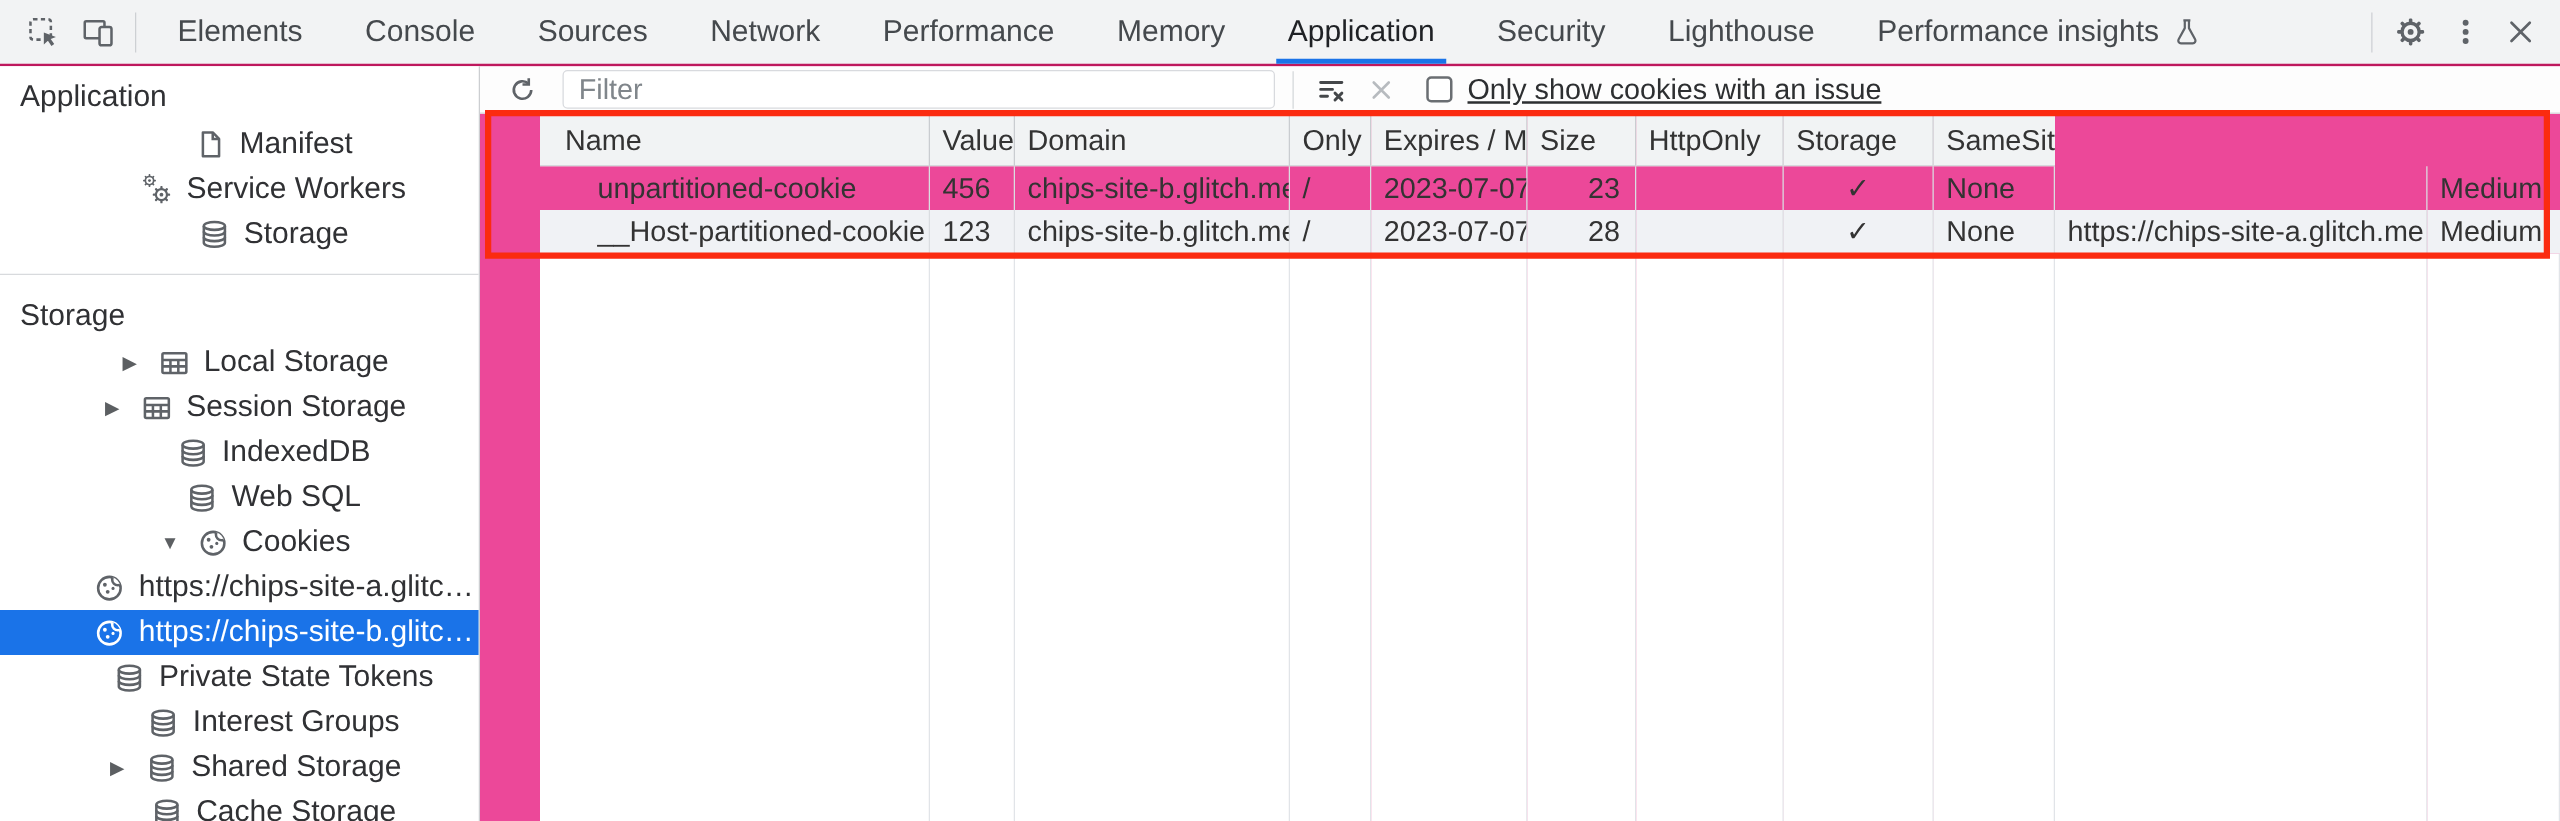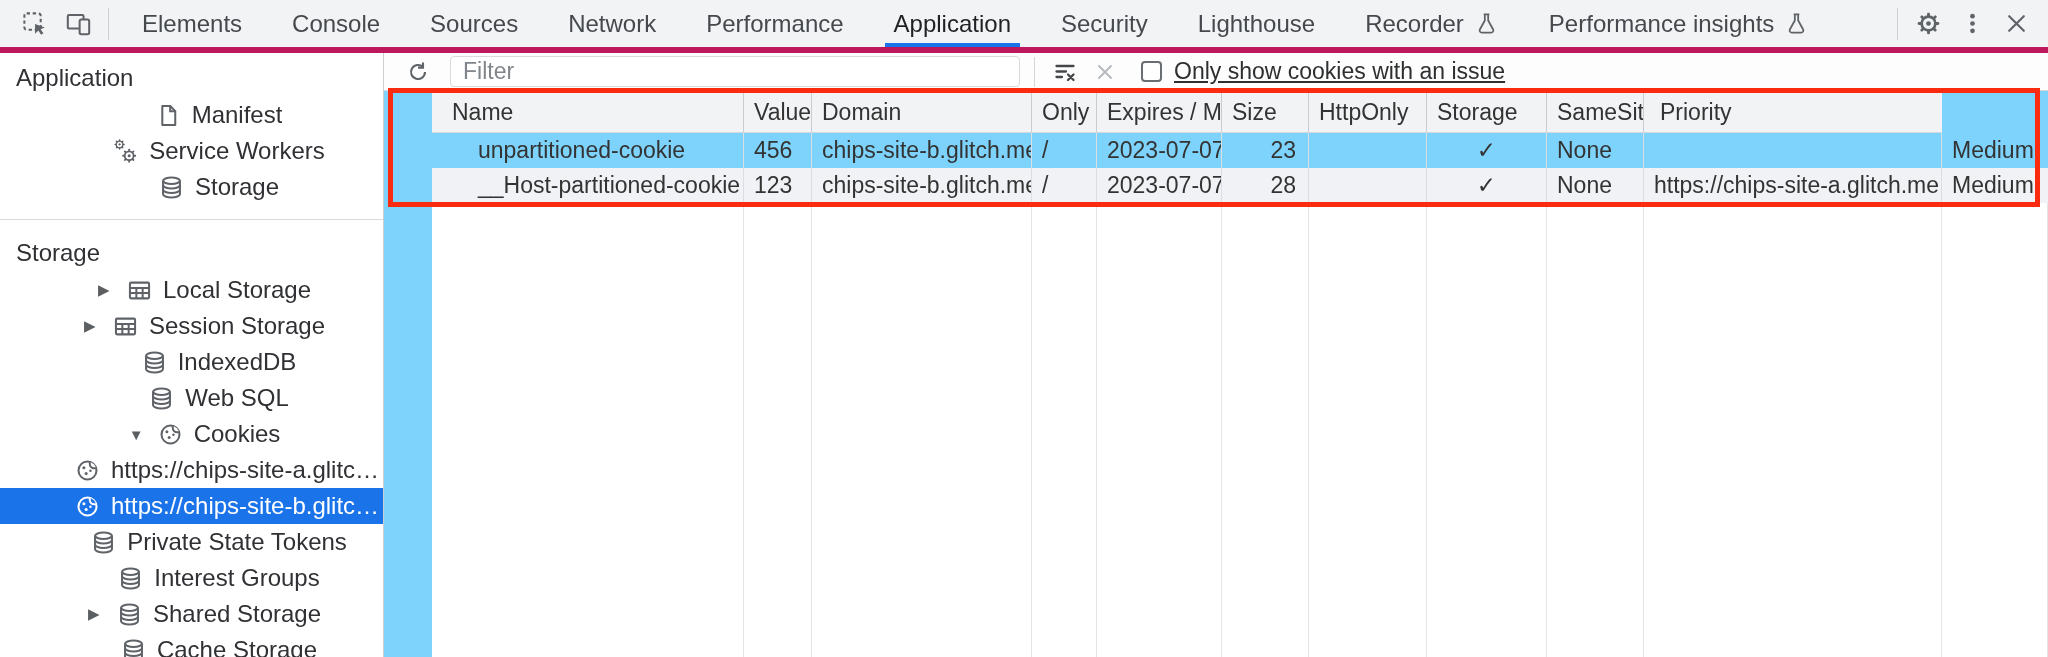--- a/index.html
+++ b/index.html
@@ -1,21 +1,21 @@
 <!DOCTYPE html>
 <html style="--accent-blue: #1a73e8; --selection-bg: #1a73e8; --annotation-red: #fb2b10;"><head>
 <meta charset="utf-8">
 <style>
   * { margin:0; padding:0; box-sizing:border-box; }
   html,body { width:2048px; height:657px; overflow:hidden; background:#fff;
     font-family:"Liberation Sans", sans-serif; }
   .devtools { width:2048px; height:657px; display:flex; flex-direction:column; position:relative; }
 
   
-  .tabbar { height:53px; background:#f2f3f4; border-bottom:6px solid #be185d;
+  .tabbar { height:53px; background:#f2f3f4; border-bottom:2px solid #be185d;
     display:flex; align-items:center; flex:0 0 auto; --device-bg:#f2f3f4; }
   .ibtn { width:44px; height:44px; display:flex; align-items:center; justify-content:center;
     color:#5f6368; background:none; border:none; cursor:pointer; }
   .ibtn:first-child { margin-left:12px; }
   .ic26 { width:27px; height:27px; }
   .ic24 { width:24px; height:24px; }
   .vsep { width:1px; height:32px; background:#cdd0d3; margin:0 8px; }
   .tabs { display:flex; align-items:stretch; height:100%; }
   .tab { display:flex; align-items:center; padding:0 25px; font-size:24px; color:#45494d;
     cursor:pointer; position:relative; }
@@ -39,21 +39,21 @@
   .si .slot { width:28px; flex:0 0 auto; display:flex; align-items:center; justify-content:flex-start; }
   .arrowglyph { font-size:15px; color:#5c5f62; }
   .si .ticon { width:27px; height:27px; flex:0 0 auto; margin-right:10px; color:#5f6368; }
   .si .slabel { overflow:hidden; text-overflow:ellipsis; }
   .si.child { padding-left:46px; }
   .si.selected { background:var(--selection-bg,#1a73e8); color:#fff; --cookie-bg:var(--selection-bg,#1a73e8); }
   .si.selected .ticon { color:#fff; }
   .sdivider { border-top:1px solid #d8dadd; margin:14px 0 14px 0; }
 
   
-  .main { flex:1; position:relative; min-width:0; background:#7dd3fc; }
+  .main { flex:1; position:relative; min-width:0; background:#ec4899; }
   .cookies-toolbar { position:absolute; top:0; left:0; right:0; height:38px;
     border-bottom:1px solid #d6d9dc; background:#fdfdfd; display:flex; align-items:center; }
   .refresh-btn { width:36px; height:34px; margin-left:16px; display:flex; align-items:center;
     justify-content:center; color:#5f6368; background:none; border:none; cursor:pointer; }
   .filter-input { width:570px; height:31px; margin-left:14px; border:1px solid #d8dade;
     border-radius:4px; font-size:23px; padding:0 12px; color:#333; outline:none;
     font-family:"Liberation Sans", sans-serif; background:#fff; }
   .filter-input::placeholder { color:#80868b; }
   .tsep { width:1px; height:30px; background:#d4d7da; margin:0 10px 0 14px; }
   .tbtn { width:40px; height:34px; display:flex; align-items:center; justify-content:center;
@@ -191,35 +191,32 @@
         </div>
       <div class="tab">
           <span>Sources</span>
         </div>
       <div class="tab">
           <span>Network</span>
         </div>
       <div class="tab">
           <span>Performance</span>
         </div>
+      <div class="tab">
+          <span>Memory</span>
+        </div>
       <div class="tab sel">
           <span>Application</span>
         </div>
       <div class="tab">
           <span>Security</span>
         </div>
       <div class="tab">
           <span>Lighthouse</span>
         </div>
-      <div class="tab">
-        <span>Recorder</span>
-        <svg class="flask">
-            <use href="#i-flask"></use>
-          </svg>
-      </div>
       <div class="tab">
         <span>Performance insights</span>
         <svg class="flask">
             <use href="#i-flask"></use>
           </svg>
       </div>
     </nav>
     <div class="spacer"></div>
     <div class="tb-right">
       <div class="vsep"></div>
@@ -389,21 +386,20 @@
         <div class="dgrow dh">
           <div class="dc first">Name</div>
           <div class="dc">Value</div>
           <div class="dc">Domain</div>
           <div class="dc">Only</div>
           <div class="dc">Expires / M…</div>
           <div class="dc">Size</div>
           <div class="dc">HttpOnly</div>
           <div class="dc">Storage</div>
           <div class="dc">SameSite</div>
-          <div class="dc pr">Priority</div>
         </div>
 
         <div class="dgrow dr">
           <div class="dc first">unpartitioned-cookie</div>
           <div class="dc">456</div>
           <div class="dc">chips-site-b.glitch.me</div>
           <div class="dc">/</div>
           <div class="dc">2023-07-07…</div>
           <div class="dc num">23</div>
           <div class="dc"></div>

